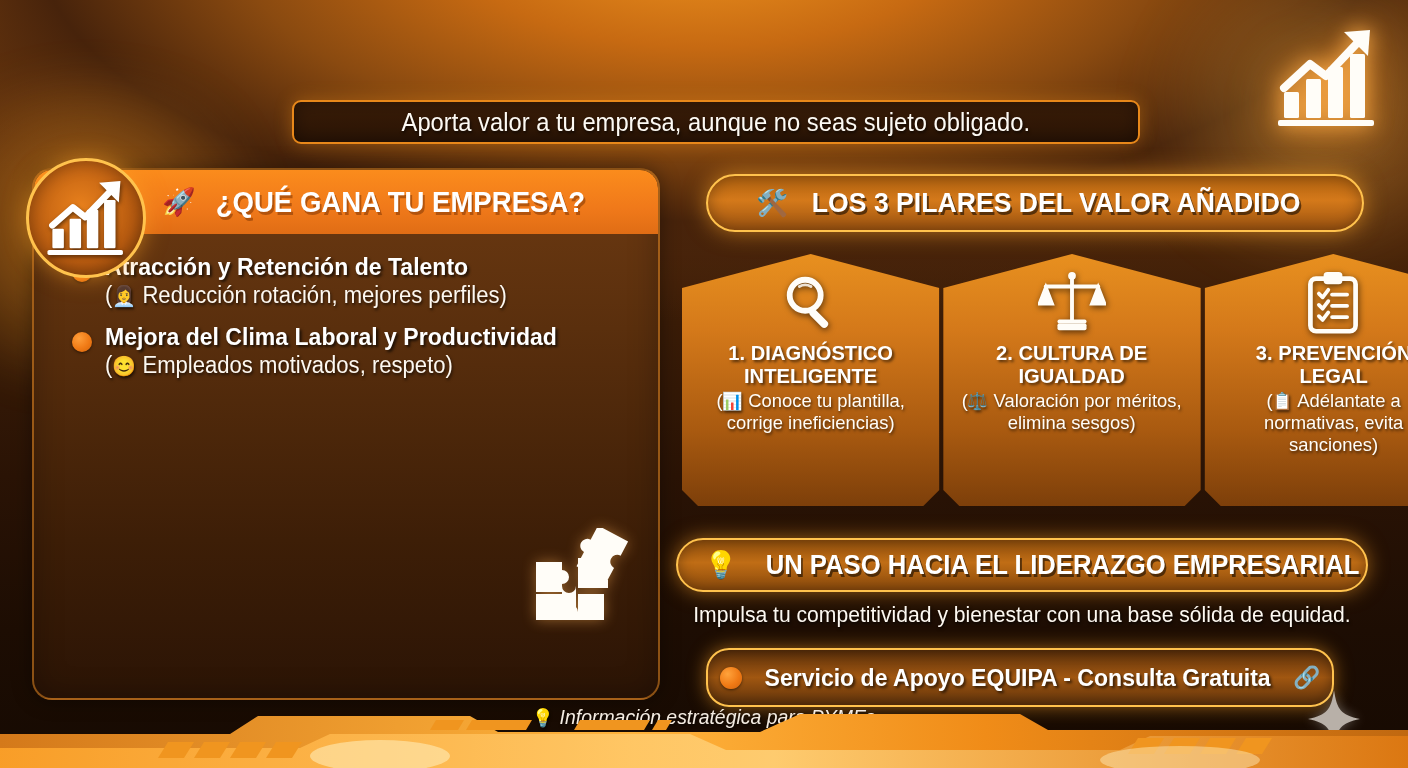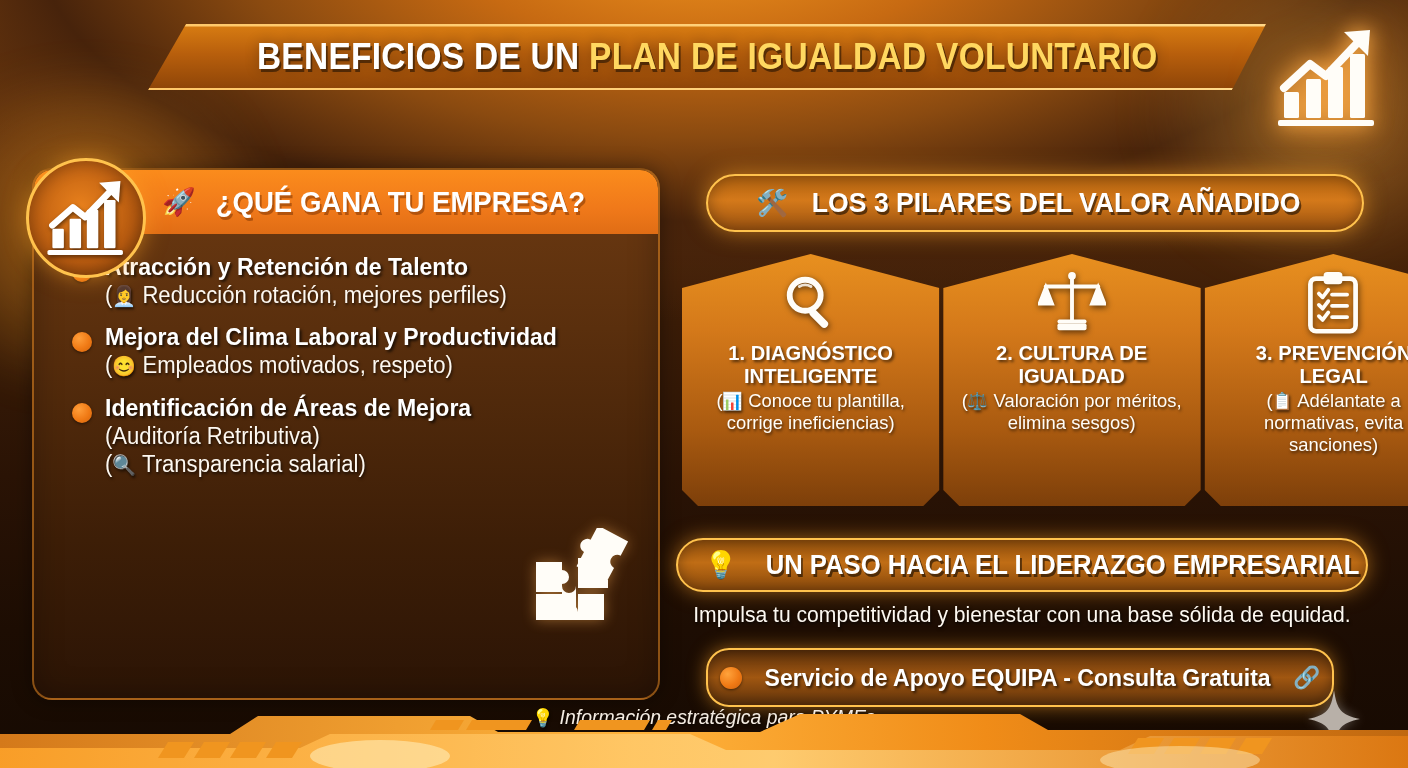--- a/index.html
+++ b/index.html
@@ -221,24 +221,24 @@
   .deco-bottom{position:absolute;left:0;bottom:0;width:100%;height:74px;pointer-events:none;}
 </style>
 </head>
 <body>
 
 <div id="stage">
 
   <div class="glow-tl"></div>
   <div class="glow-tr"></div>
 
-  <div class="title-banner">
-    <div class="title-txt"><span class="title-white">BENEFICIOS DE UN </span><span class="title-gold">PLAN DE IGUALDAD VOLUNTARIO</span></div>
-  </div>
-
+
+  <div class="subtitle">
+    <span>Aporta valor a tu empresa, aunque no seas sujeto obligado.</span>
+  </div>
 
   <svg class="hero-chart" viewBox="0 0 110 104">
     <g fill="#fffdf8">
       <rect x="10" y="66" width="15" height="26" rx="1.5"></rect>
       <rect x="32" y="53" width="15" height="39" rx="1.5"></rect>
       <rect x="54" y="41" width="15" height="51" rx="1.5"></rect>
       <rect x="76" y="28" width="15" height="64" rx="1.5"></rect>
       <rect x="4" y="94" width="96" height="6" rx="2"></rect>
       <path d="M10 62 L36 38 L52 50 L88 12" stroke="#fffdf8" stroke-width="8" fill="none" stroke-linecap="round" stroke-linejoin="round"></path>
       <path d="M70 6 L96 4 L94 30 Z"></path>
@@ -263,28 +263,20 @@
       <div class="li-row">
         <div class="bullet"></div>
         <div class="li-body">
           <div class="li-title">Mejora del Clima Laboral y Productividad</div>
           <div class="li-sub">(<span class="em">😊</span> <span>Empleados motivados, respeto</span>)</div>
         </div>
       </div>
 
 
 
-      <div class="li-row">
-        <div class="bullet"></div>
-        <div class="li-body">
-          <div class="li-title">Identificación de Áreas de Mejora</div>
-          <div class="li-sub">(Auditoría Retributiva)</div>
-          <div class="li-sub">(<span class="em">🔍</span> <span>Transparencia salarial</span>)</div>
-        </div>
-      </div>
     </div>
 
     <svg class="puzzle" viewBox="0 0 106 104">
       <g fill="#fffdf8">
         <path d="M6 34h26v8a7 7 0 1 1 0 14v8H6z"></path>
         <path d="M6 66h26v-8a7 7 0 1 0 14 0v8h0v26H6z"></path>
         <path d="M48 66h26v26H48v-8a7 7 0 1 0-14 0v8h14z"></path>
         <path d="M44 64h30v-8a7 7 0 1 1 0-14v-8H44z" transform="translate(4 -4)"></path>
         <g transform="rotate(28 80 22)">
           <path d="M58 6h34v16a7 7 0 1 0 0 14v16H58V36a7 7 0 1 1 0-14z"></path>

